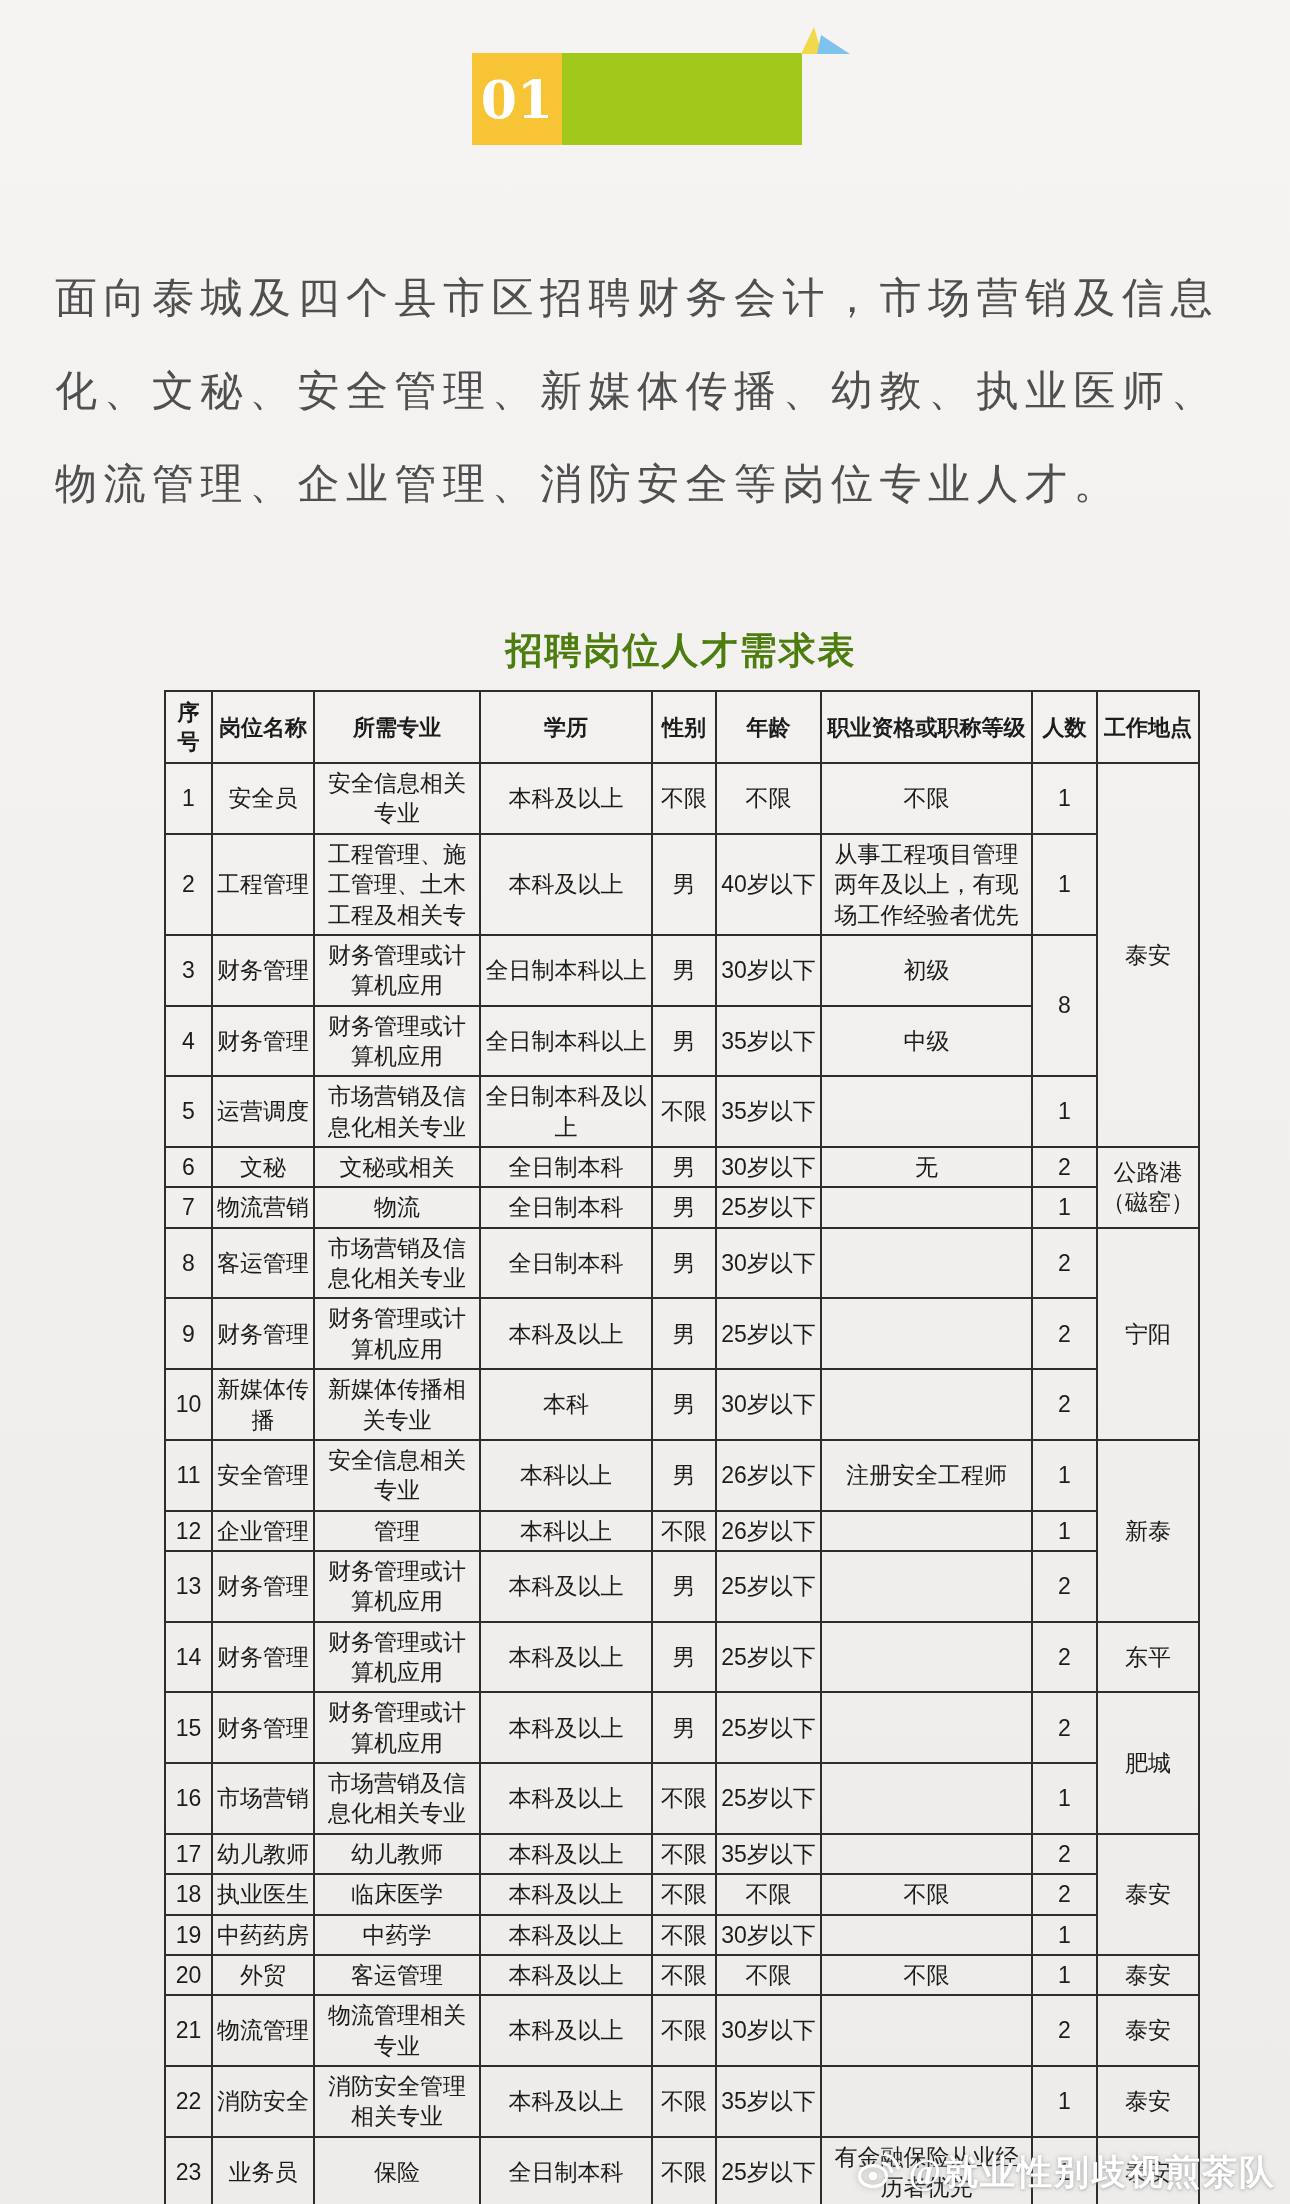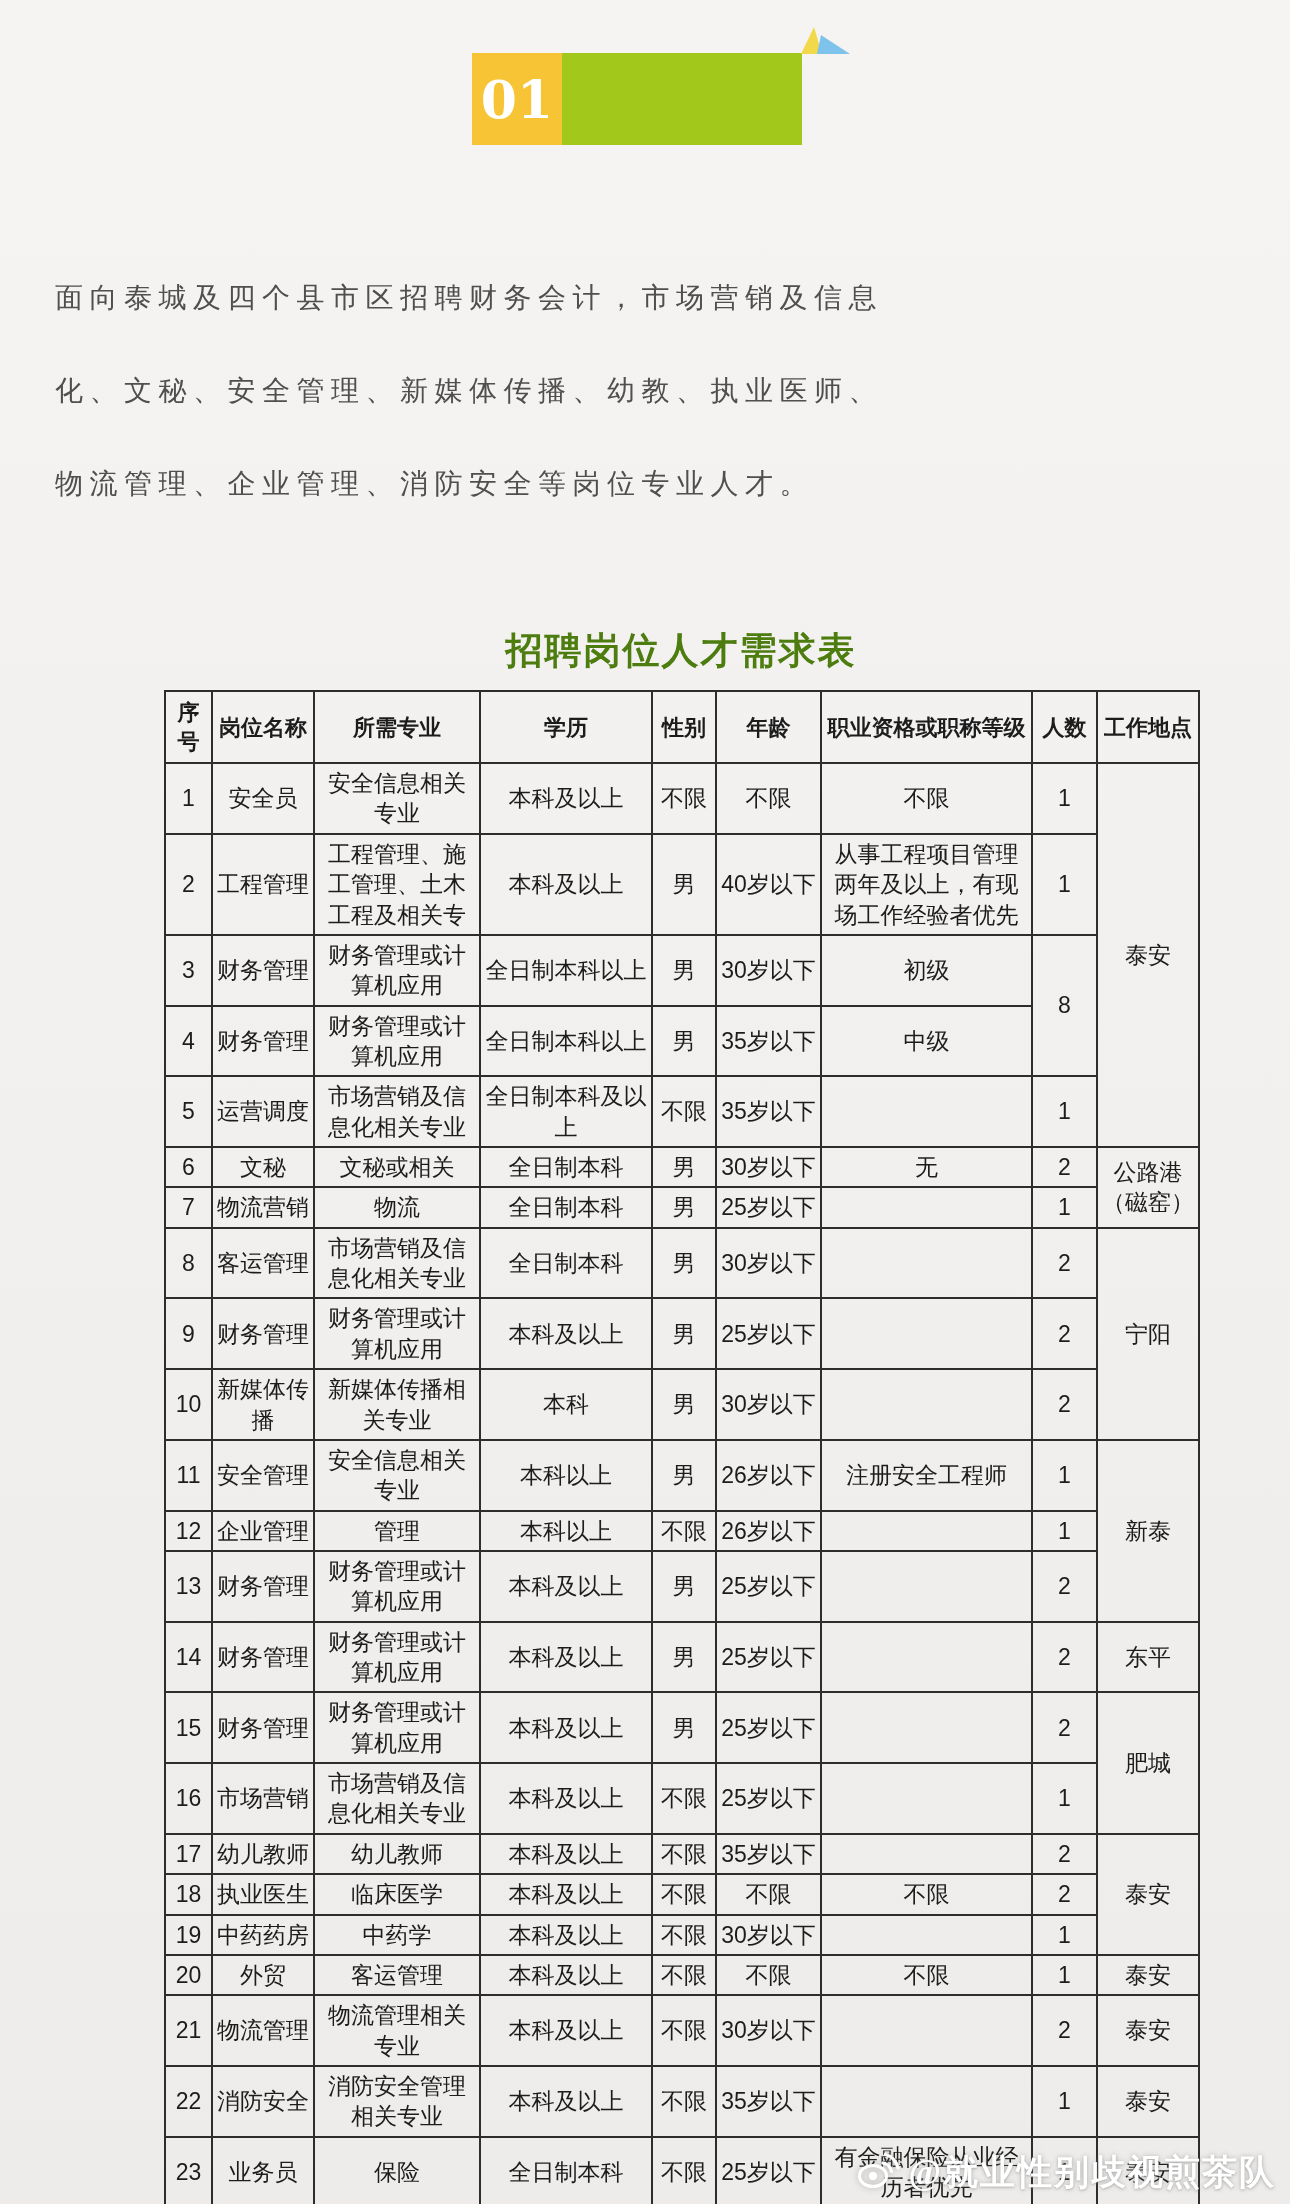--- a/index.html
+++ b/index.html
@@ -56,21 +56,21 @@
     top:-27px;
     right:-50px;
     width:54px;height:30px;
   }
   
   .intro{
     margin:106px 50px 0 55px;
     color:var(--intro-text);
   }
   .intro .line{
-    font-size:28px;
+    font-size:42px;
     line-height:93px;
     letter-spacing:6.5px;
     white-space:nowrap;
   }
   
   .table-title{
     margin:96px 0 14px 164px;
     width:1034px;
     text-align:center;
     font-size:37px;

